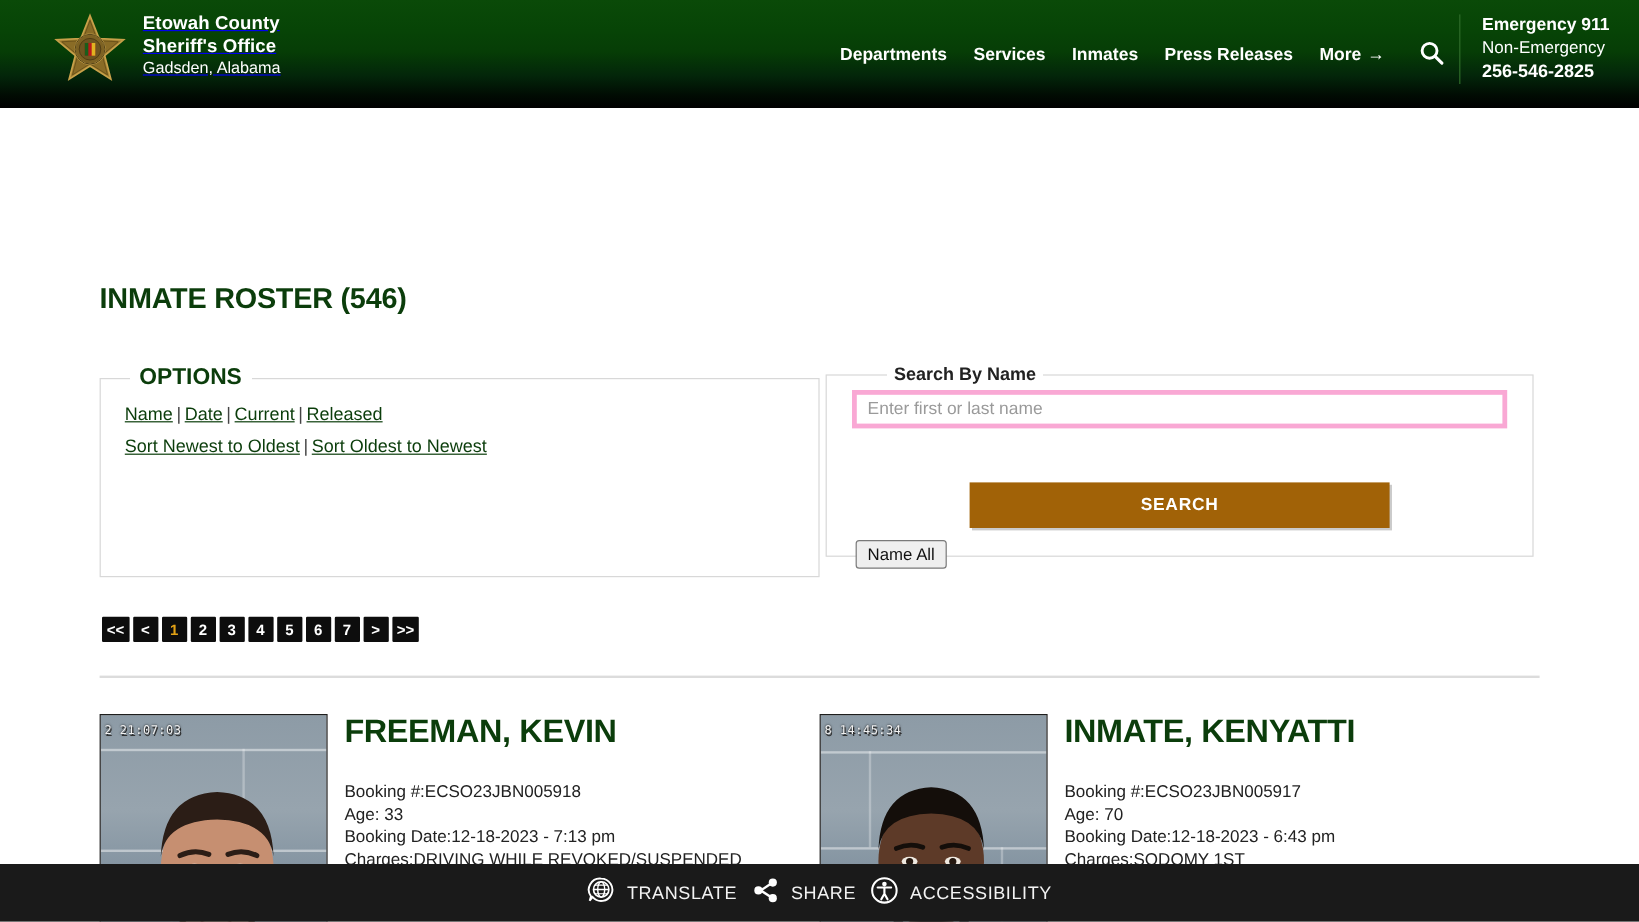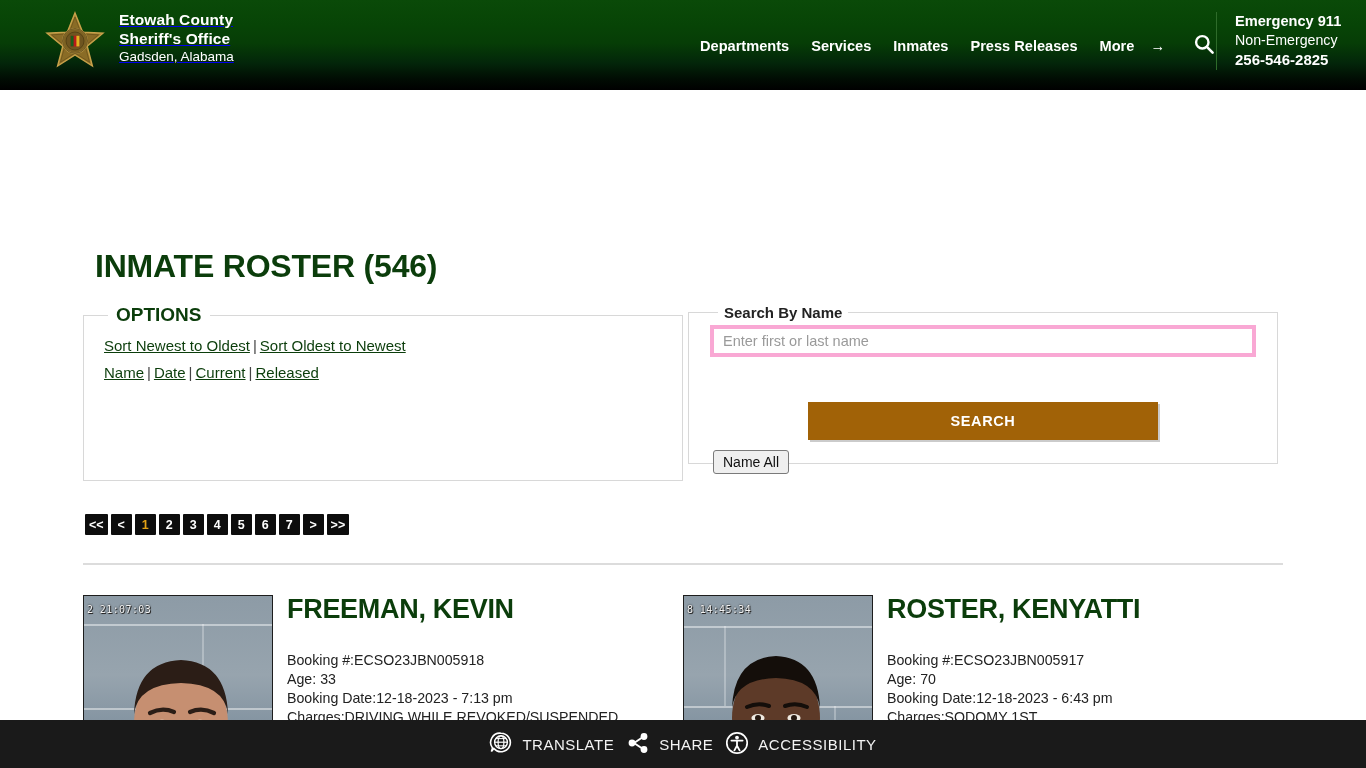--- a/index.html
+++ b/index.html
@@ -31,21 +31,21 @@
   .brand-l3 { font-size: 13.5px; font-weight: normal; }
 
   nav.main-nav {
     position: absolute; left: 700px; top: 33px;
     display: flex; align-items: center; gap: 22px;
   }
   nav.main-nav a {
     color: #ffffff; text-decoration: none;
     font-size: 14.6px; font-weight: bold; white-space: nowrap;
   }
-  .more-link { display: inline-flex; align-items: center; gap: 16px; }
+  .more-link { display: inline-flex; align-items: center; gap: 5px; }
   .search-btn {
     background: none; border: 0; padding: 0; margin-left: 6px;
     cursor: pointer; display: inline-flex; align-items: center;
   }
 
   .emergency {
     position: absolute; right: 0px; top: 12px;
     width: 150px; padding-left: 18px;
     border-left: 1px solid #2e6b2a;
     color: #ffffff; line-height: 1.32;
@@ -56,22 +56,22 @@
 
   
   #main {
     position: relative;
     width: 1366px;
     padding: 0;
     background: #fff;
   }
   .page-title {
     position: absolute; left: 83px; top: 146px;
-    color: #0b3d0b; font-size: 32px; font-weight: bold;
-    letter-spacing: -.2px; margin: 12px;
+    color: #0b3d0b; font-size: 24px; font-weight: bold;
+    letter-spacing: -.2px; margin: 0;
   }
 
   
   .options-box {
     position: absolute; left: 83px; top: 214px;
     width: 600px; height: 177px;
     border: 1px solid #d8d8d8;
     padding: 0 14px;
     margin: 0;
   }
@@ -87,21 +87,21 @@
   
   .search-box {
     position: absolute; left: 688px; top: 214px;
     width: 590px; height: 160px;
     border: 1px solid #d8d8d8;
     padding: 0 20px;
     margin: 0;
   }
   .search-box > legend {
     font-size: 15px; font-weight: bold; color: #222;
-    padding: 0 6px; margin-left: 9px;
+    padding: 0 6px; margin-left: 30px;
   }
   .name-input {
     display: block; width: 546px; height: 32px;
     margin-top: 4px; margin-left: 1px;
     border: 4px solid #f9a8d4; border-radius: 0;
     padding: 4px 9px; font-size: 14.5px;
     font-family: "Liberation Sans", sans-serif;
     color: #222; background: #fff; outline: none;
   }
   .name-input::placeholder { color: #9a9a9a; }
@@ -245,24 +245,24 @@
   </div>
 </header>
 
 <div id="main">
 
   <h1 class="page-title">INMATE ROSTER (546)</h1>
 
   <fieldset class="options-box">
     <legend>OPTIONS</legend>
     <div class="opt-row">
-      <a href="#">Sort Newest to Oldest</a><span class="sep">|</span><a href="#">Sort Oldest to Newest</a>
+      <a href="#">Name</a><span class="sep">|</span><a href="#">Date</a><span class="sep">|</span><a href="#">Current</a><span class="sep">|</span><a href="#">Released</a>
     </div>
     <div class="opt-row">
-      <a href="#">Name</a><span class="sep">|</span><a href="#">Date</a><span class="sep">|</span><a href="#">Current</a><span class="sep">|</span><a href="#">Released</a>
+      <a href="#">Sort Newest to Oldest</a><span class="sep">|</span><a href="#">Sort Oldest to Newest</a>
     </div>
   </fieldset>
 
   <fieldset class="search-box">
     <legend>Search By Name</legend>
     <input class="name-input" type="text" placeholder="Enter first or last name" style="">
     <button class="search-submit">SEARCH</button>
     <button class="showall-btn">Name All</button>
   </fieldset>
 
@@ -338,21 +338,21 @@
           <circle cx="110" cy="122" r="3" fill="#251810"></circle>
           <path d="M63 111 q11-5 22-1" stroke="#140e0a" stroke-width="4" fill="none" stroke-linecap="round"></path>
           <path d="M101 110 q11-4 22 1" stroke="#140e0a" stroke-width="4" fill="none" stroke-linecap="round"></path>
           <path d="M90 128 l-4 18 q6 3 9 0" stroke="#442a1c" stroke-width="2.2" fill="none"></path>
           <path d="M54 142 q5 52 38 56 q33-4 38-56 q-10 40-38 40 q-28 0-38-40z" fill="#110c08" opacity="0.9"></path>
           <path d="M76 163 q16 6 31 0 q-15 9-31 0z" fill="#53302a"></path>
         </svg>
         <div class="ts">8  14:45:34</div>
       </div>
       <div class="details">
-        <h2 class="inmate-name">ROSTER, KENYATTI</h2>
+        <h2 class="inmate-name">INMATE, KENYATTI</h2>
         <div class="field"><b>Booking #:</b><span>ECSO23JBN005917</span></div>
         <div class="field"><b>Age:</b> <span>70</span></div>
         <div class="field"><b>Booking Date:</b><span>12-18-2023 - 6:43 pm</span></div>
         <div class="field"><b>Charges:</b><span>SODOMY 1ST</span></div>
         <div class="field"><b>Bond:</b><span>$0.00</span></div>
         <a href="#" class="profile-link">View Profile &gt;&gt;&gt;</a>
       </div>
     </div>
 
   </div>

